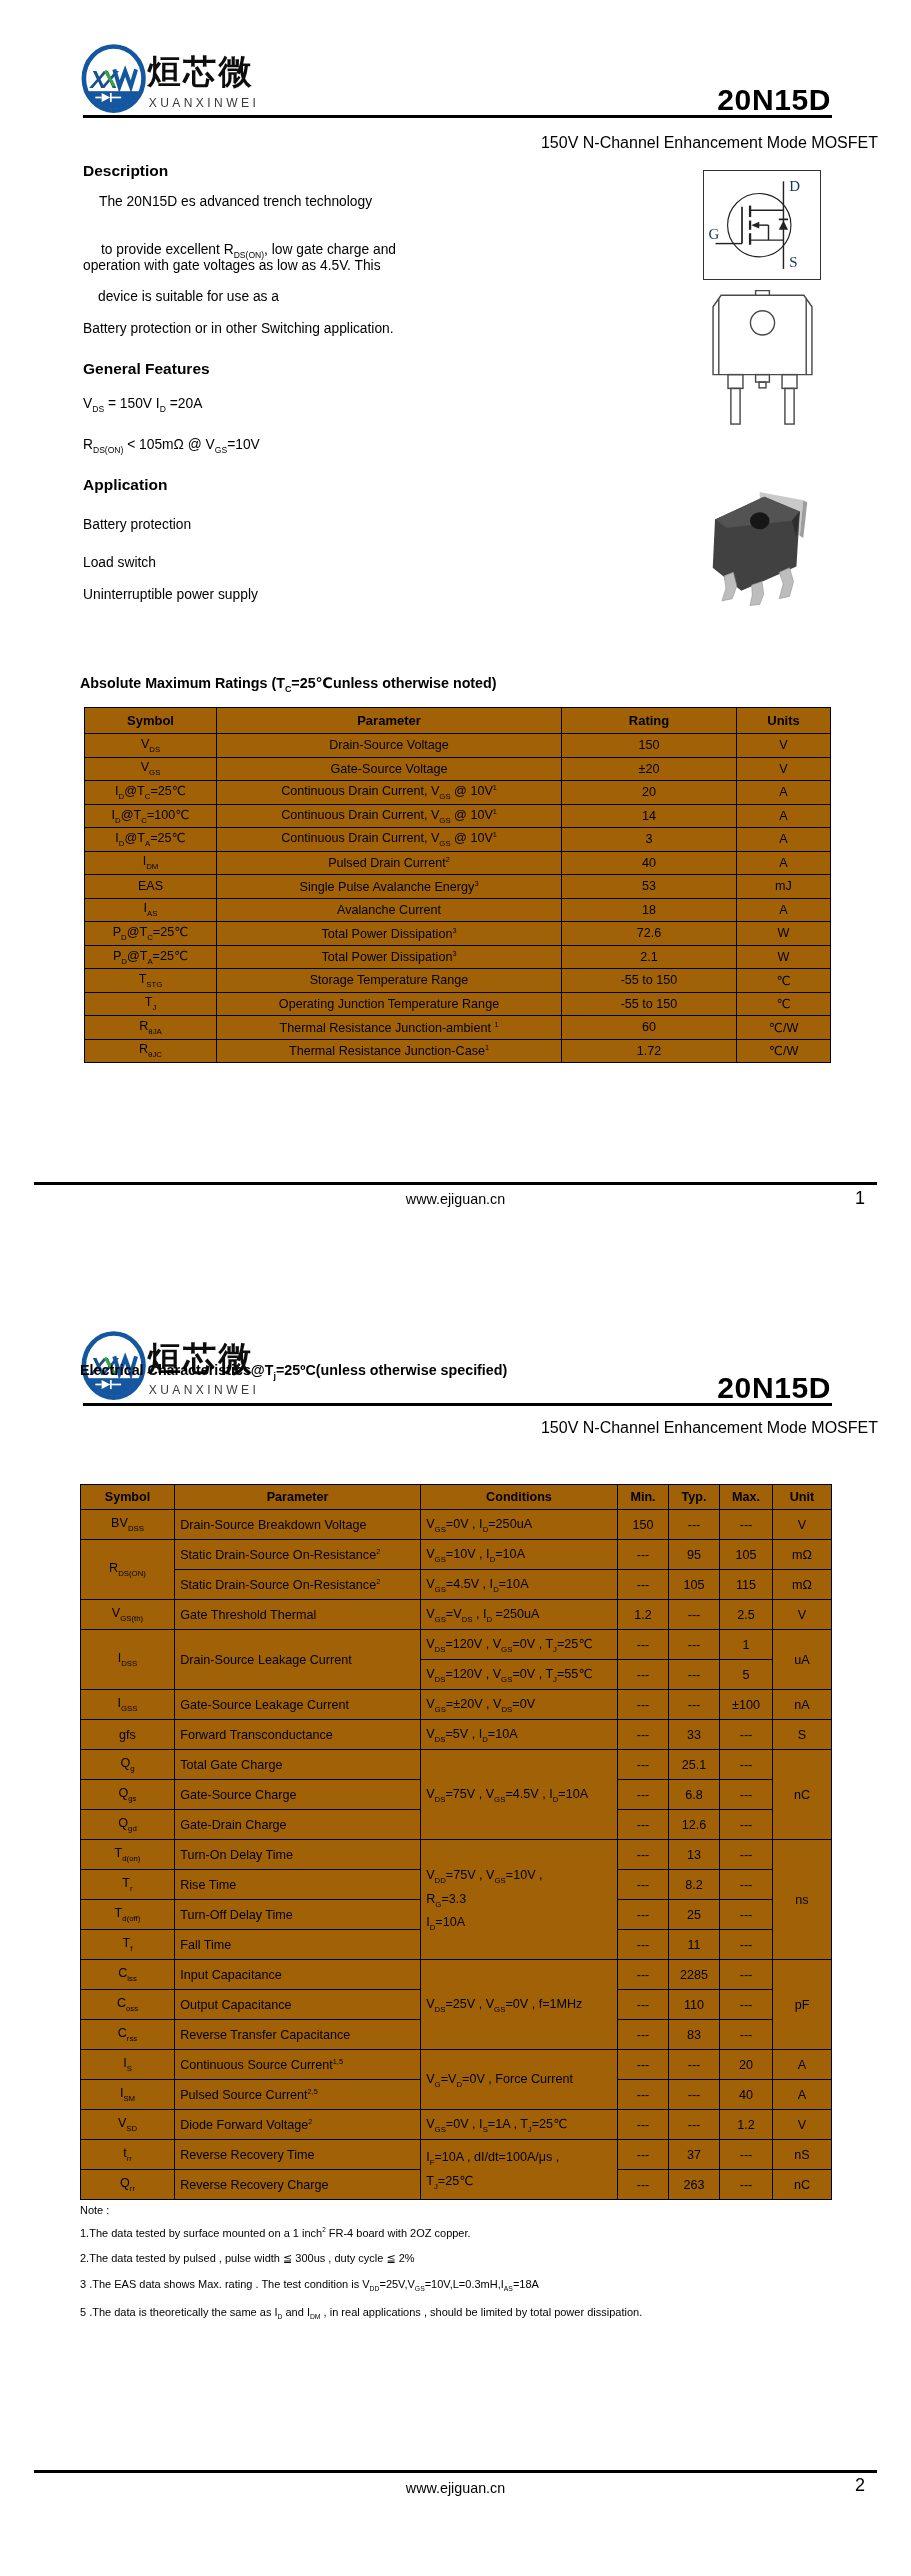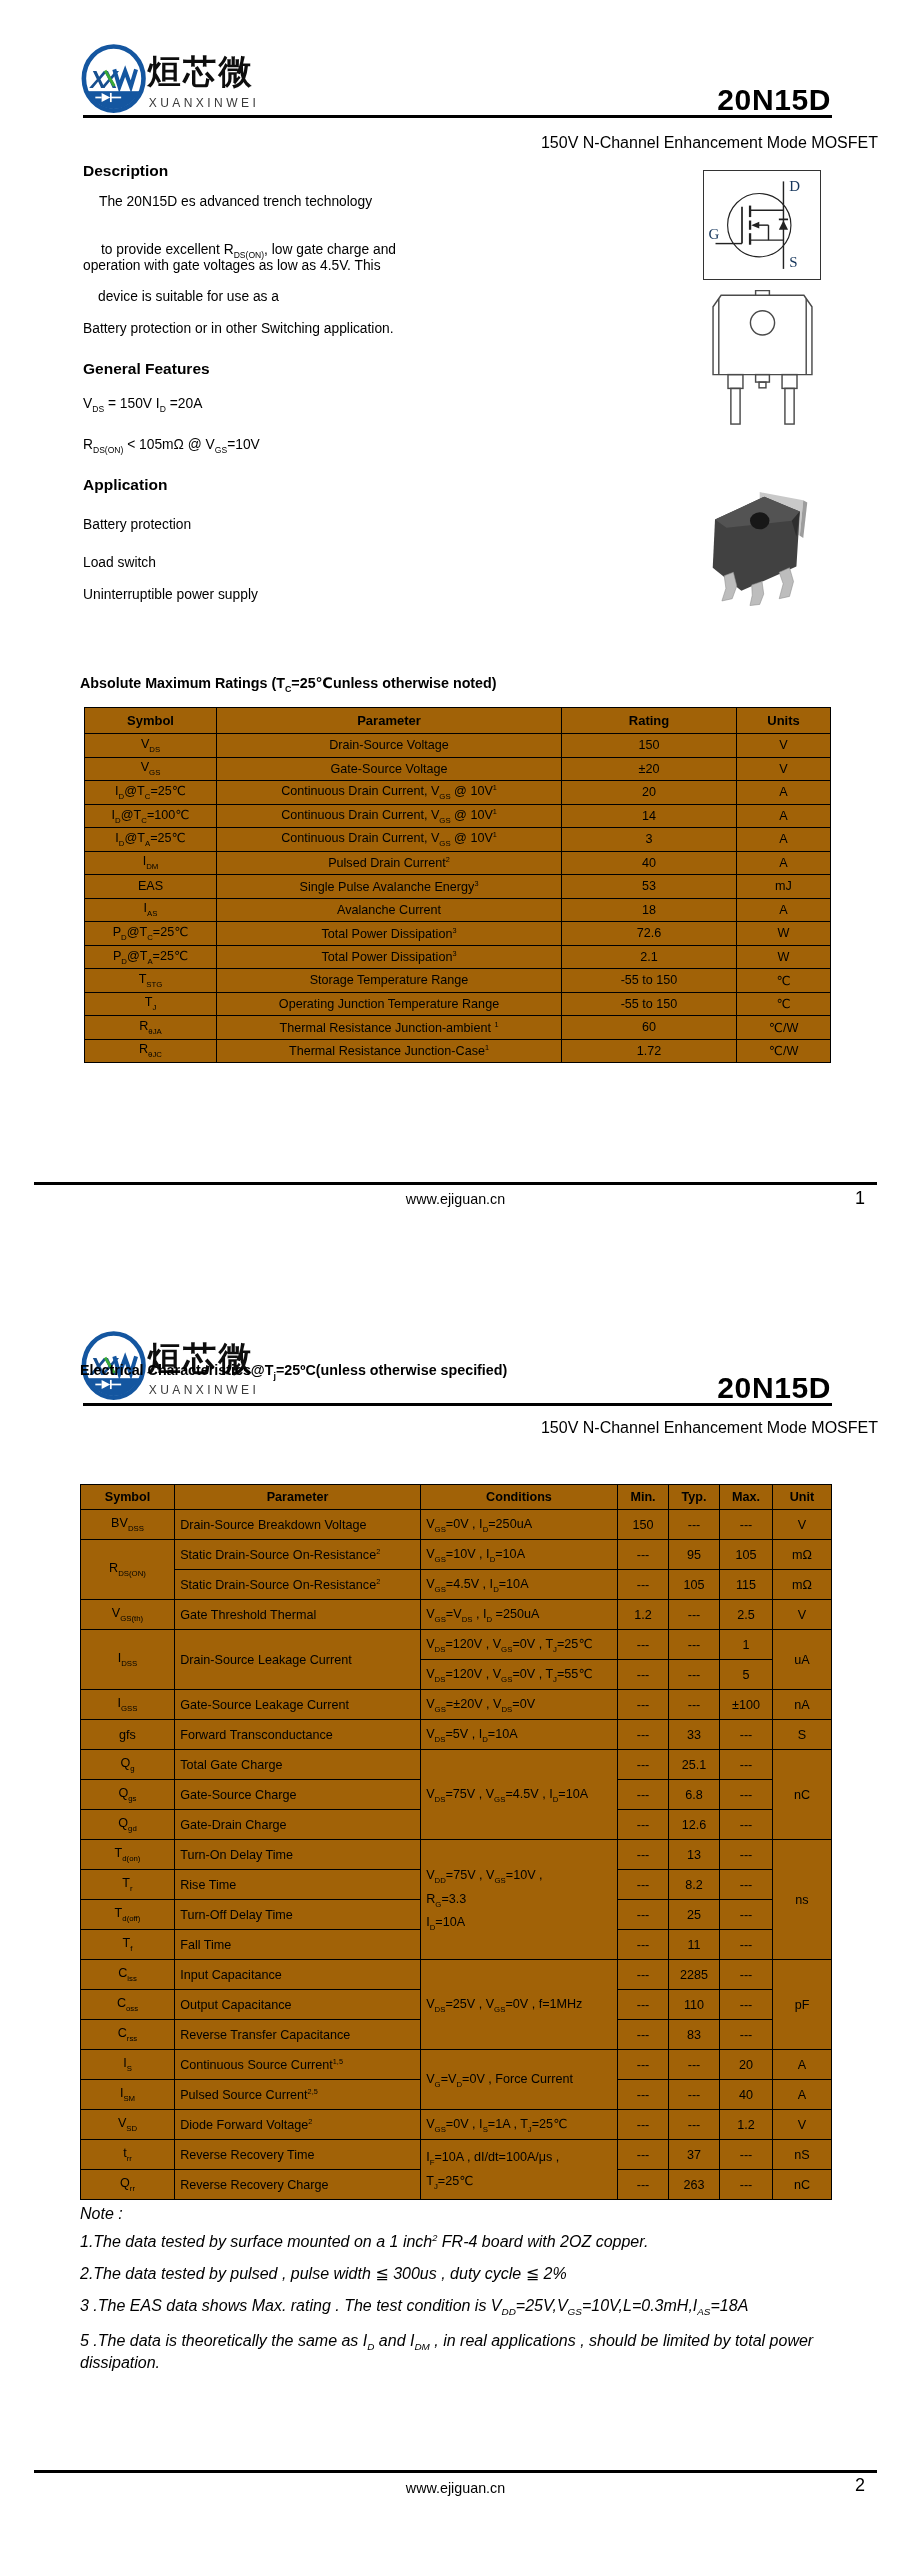--- a/index.html
+++ b/index.html
@@ -25,21 +25,21 @@
   .t2{border:1.7px solid #000;font-size:12.6px;}
   .t2 th,.t2 td{border:1.1px solid #000;text-align:center;padding:0 2.3px;overflow:hidden;}
   .t2 th{font-size:12.6px;}
   .t2 tr{height:30px;}
   .t2 tr.hd{height:25px;}
   .t2 tr.g td{border-top-width:1.7px;}
   .t2 td.par,.t2 td.cond{text-align:left;padding-left:5.2px;}
   .t2 td.cond{line-height:1.85;}
   .footer-url{font-size:14.3px;text-align:center;}
   .footer-pg{font-size:18px;}
-  .notes{font-size:16px;line-height:1.25;font-style:italic;}
+  .notes{font-size:11px;line-height:1.25;}
   .notes .nt{margin-bottom:8px;}
   .notes .ni{margin-bottom:12px;}
   .logo-svg text{font-family:"Liberation Sans","DejaVu Sans",sans-serif;}
   .mos-svg text{font-family:"Liberation Serif","DejaVu Serif",serif;fill:#16365c;font-size:26px;}
 </style>
 </head>
 <body>
 
 <div class="sheet">
 

